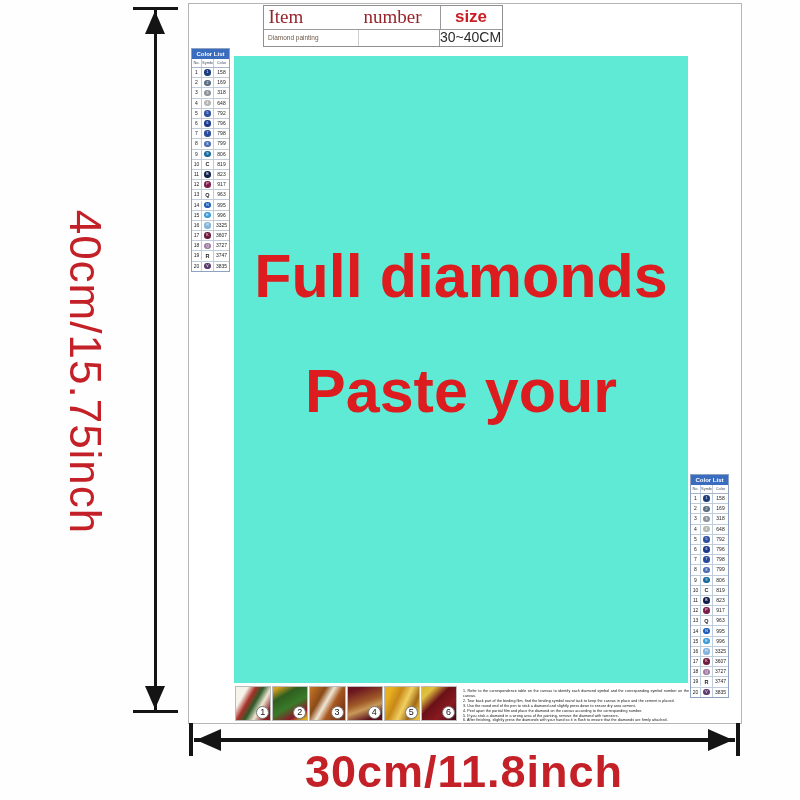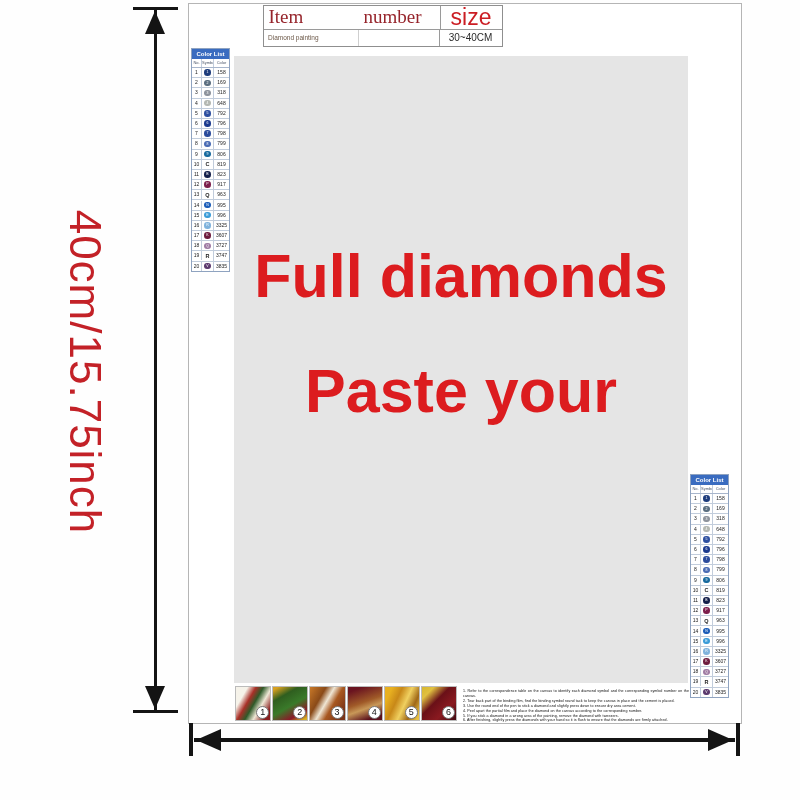--- a/index.html
+++ b/index.html
@@ -25,27 +25,27 @@
 
   
   .item-table{position:absolute;left:74px;top:1px;width:238px;border:1px solid #8f8f8f;background:#fff;}
   .it-row{display:flex;}
   .it-row.hdr{height:23px;border-bottom:1px solid #9a9a9a;justify-content:center;}
   .it-row.body{height:16px;}
   .it-c1{width:95px;}
   .it-c2{width:80px;}
   .it-c3{width:61px;border-left:1px solid #9a9a9a;}
   .hdr .it-c1,.hdr .it-c2{font-family:"Liberation Serif",serif;font-size:19px;line-height:22px;color:#96242b;padding-left:4px;box-sizing:border-box;}
-  .hdr .it-c3{font-size:23px;line-height:22px;font-weight:normal;color:#cb1e24;text-align:center;}
+  .hdr .it-c3{font-size:17px;line-height:22px;font-weight:bold;color:#cb1e24;text-align:center;}
   .body .it-c1{font-size:6.5px;line-height:16px;color:#6b5747;padding-left:4px;box-sizing:border-box;border-right:1px solid #cfcfcf;}
   .body .it-c2{border-right:0;}
-  .body .it-c3{font-size:10px;line-height:15px;color:#2b2b2b;text-align:center;}
-
-  
-  .paste{position:absolute;left:45px;top:52px;width:454px;height:627px;background:#e5e5e5;}
+  .body .it-c3{font-size:14px;line-height:15px;color:#2b2b2b;text-align:center;}
+
+  
+  .paste{position:absolute;left:45px;top:52px;width:454px;height:627px;background:#5eead4;}
   .paste .line{position:absolute;left:0;width:100%;text-align:center;color:#dc1c1f;
       font-weight:bold;font-size:61px;letter-spacing:0px;}
   .paste .l1{top:185px;}
   .paste .l2{top:300px;}
 
   
   .color-list{position:absolute;width:39px;background:#fff;border:1px solid #8fa3c0;box-sizing:border-box;}
   .cl-left{left:2px;top:44px;}
   .cl-right{left:501px;top:470px;}
   .cl-title{height:10px;background:#3a6cc0;color:#fff;font-size:6px;font-weight:bold;
@@ -449,14 +449,15 @@
   </div>
 
   <div>
     <div class="bar" style="left:189px;top:723px;width:4px;height:33px;"></div>
     <div class="bar" style="left:736px;top:723px;width:4px;height:33px;"></div>
     <div class="bar" style="left:194px;top:738px;width:541px;height:4px;"></div>
     <div class="tri tri-left" style="left:196px;top:729px;"></div>
     <div class="tri tri-right" style="left:708px;top:729px;"></div>
   </div>
 
+  <div class="width-label">30cm/11.8inch</div>
 
 </div>
 
 </body></html>

